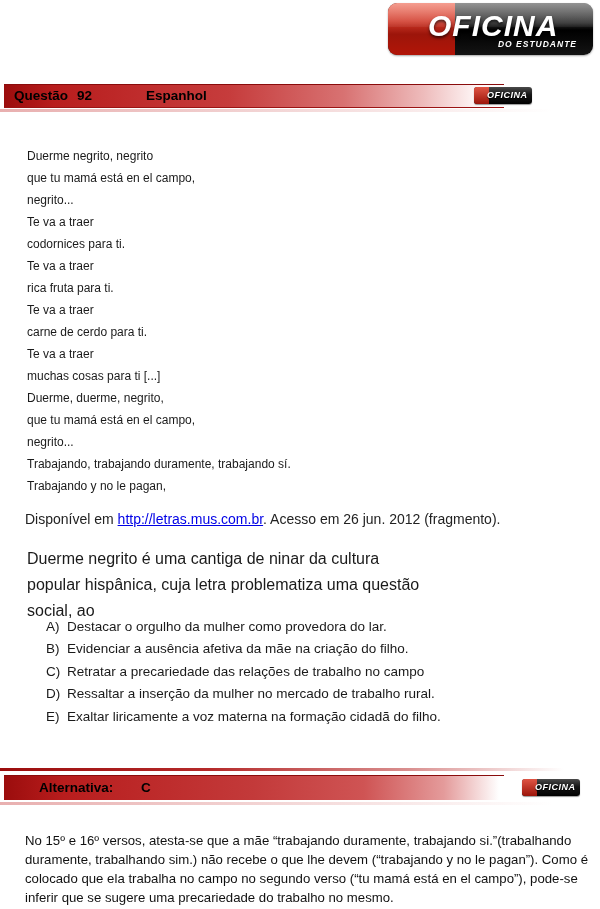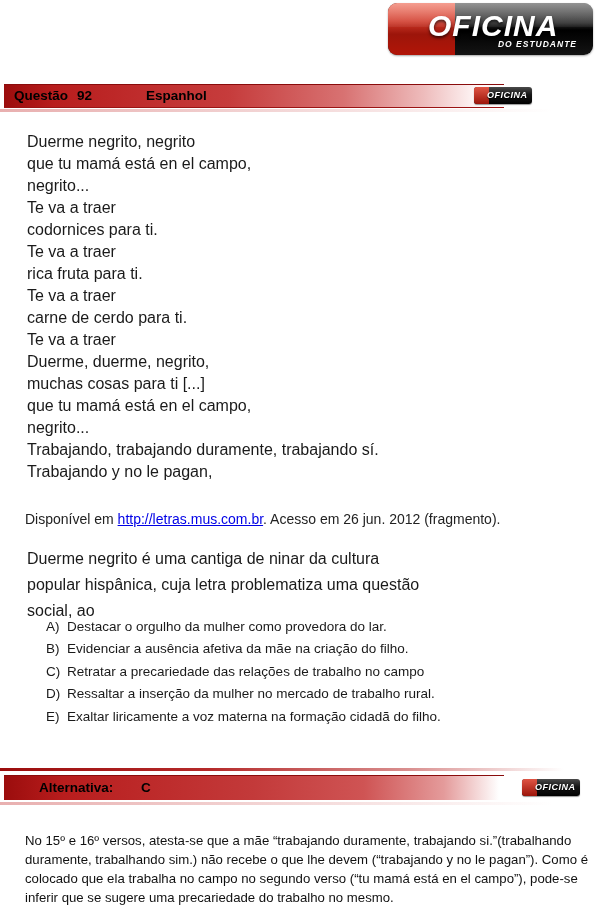--- a/index.html
+++ b/index.html
@@ -75,21 +75,21 @@
   .logo-small .red-panel {
     position:absolute; left:0; top:0; bottom:0; width:15px;
     background:linear-gradient(180deg,#e05545,#9c150a);
   }
   .logo-small .brand {
     position:absolute; left:13px; top:3px; font-size:9px; font-weight:bold;
     font-style:italic; color:#fff; letter-spacing:.5px; text-shadow:0 1px 1px #000;
   }
 
   
-  .poem { position:absolute; left:27px; top:131px; font-size:16px; }
+  .poem { position:absolute; left:27px; top:145px; font-size:12px; }
   .poem .line { height:22px; line-height:22px; white-space:pre; }
 
   .source { position:absolute; left:25px; top:511px; font-size:14px; color:#222; }
   .source a { color:#0000e6; text-decoration:underline; cursor:pointer; }
 
   .statement {
     position:absolute; left:27px; top:546px; width:400px;
     font-size:16px; line-height:26px;
   }
 
@@ -131,22 +131,22 @@
     <div class="line">Duerme negrito, negrito</div>
     <div class="line">que tu mamá está en el campo,</div>
     <div class="line">negrito...</div>
     <div class="line">Te va a traer</div>
     <div class="line">codornices para ti.</div>
     <div class="line">Te va a traer</div>
     <div class="line">rica fruta para ti.</div>
     <div class="line">Te va a traer</div>
     <div class="line">carne de cerdo para ti.</div>
     <div class="line">Te va a traer</div>
+    <div class="line">muchas cosas para ti [...]</div>
     <div class="line">Duerme, duerme, negrito,</div>
-    <div class="line">muchas cosas para ti [...]</div>
     <div class="line">que tu mamá está en el campo,</div>
     <div class="line">negrito...</div>
     <div class="line">Trabajando, trabajando duramente, trabajando sí.</div>
     <div class="line">Trabajando y no le pagan,</div>
   </div>
 
   <div class="source">
     <span>Disponível em </span><a>http://letras.mus.com.br</a><span>. Acesso em 26 jun. 2012 (fragmento).</span>
   </div>
 

